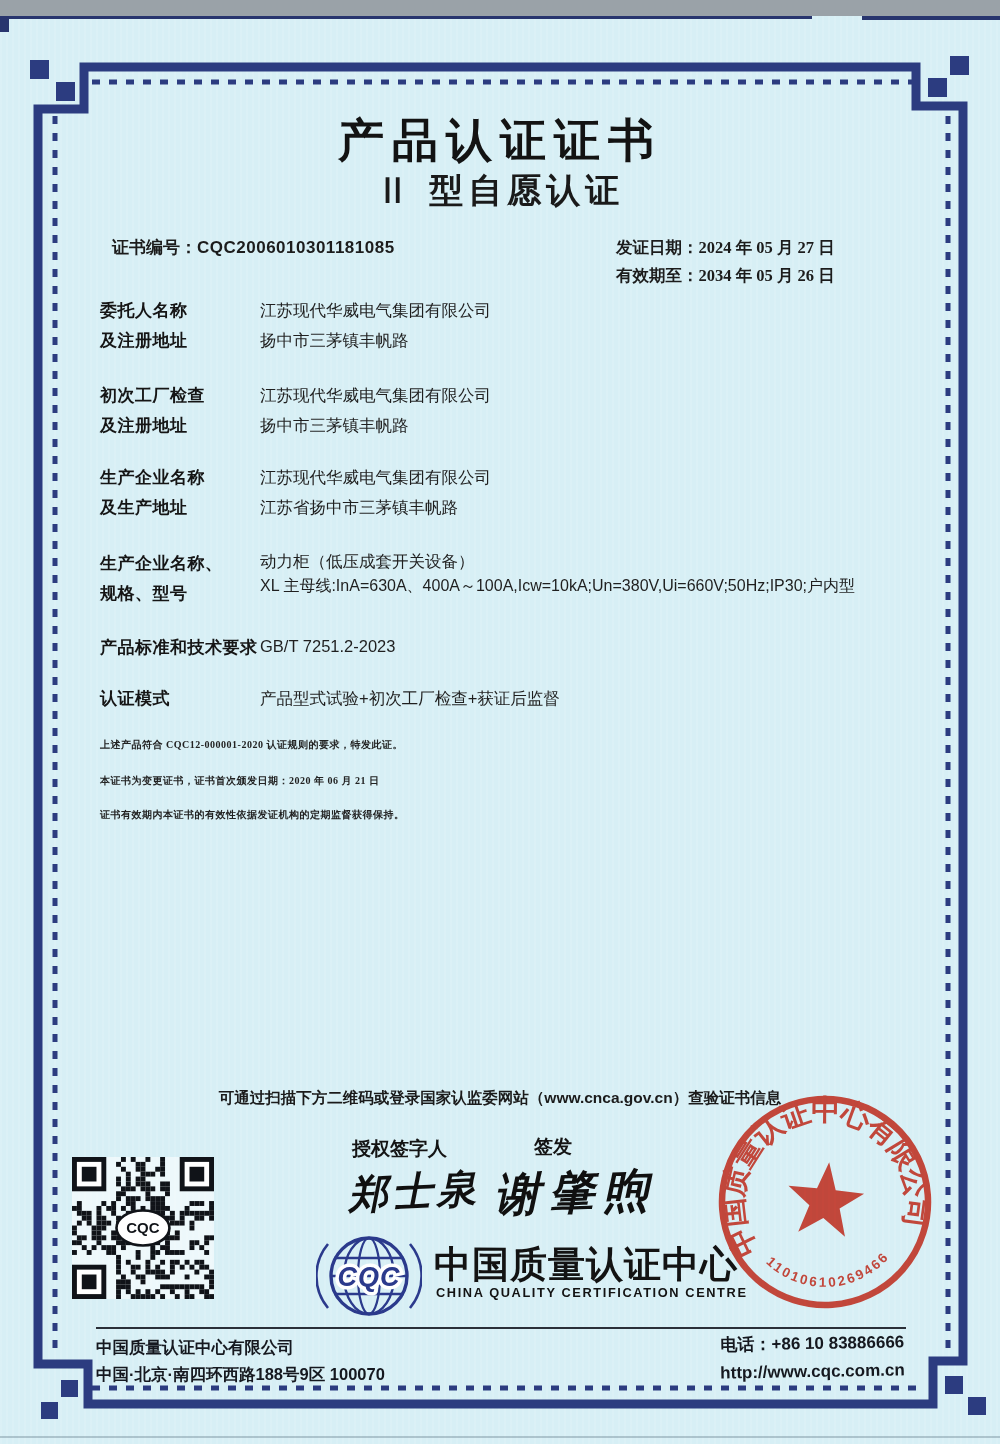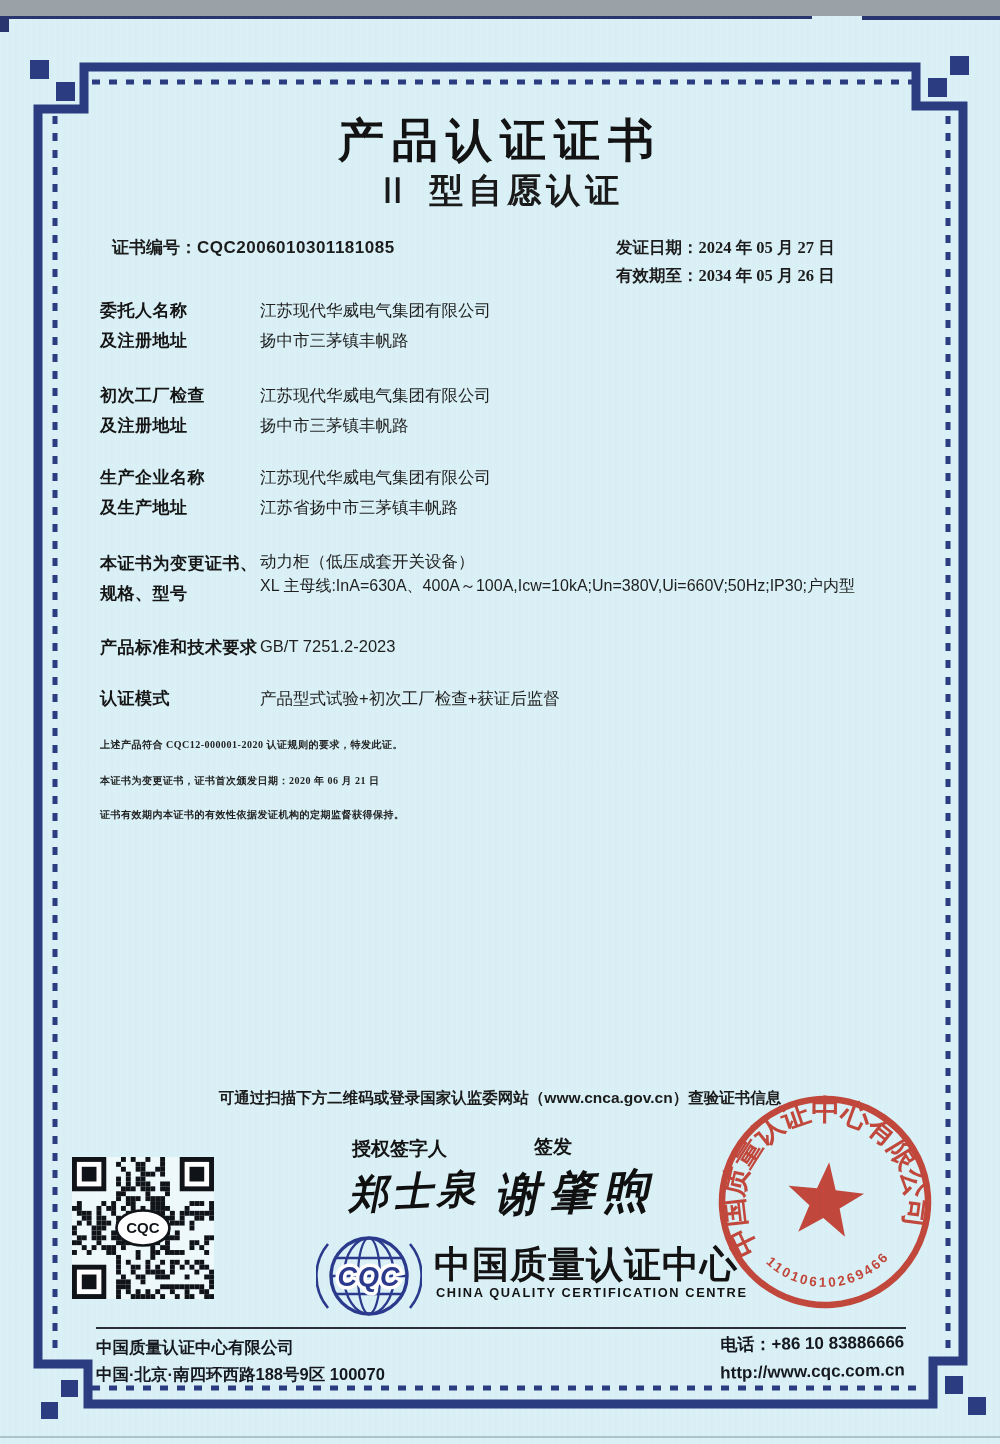--- a/index.html
+++ b/index.html
@@ -91,21 +91,21 @@
   <div class="abs lbl" style="left:100px;top:368px;">初次工厂检查</div>
   <div class="abs val" style="left:260px;top:369px;">江苏现代华威电气集团有限公司</div>
   <div class="abs lbl" style="left:100px;top:398px;">及注册地址</div>
   <div class="abs val" style="left:260px;top:399px;">扬中市三茅镇丰帆路</div>
 
   <div class="abs lbl" style="left:100px;top:450px;">生产企业名称</div>
   <div class="abs val" style="left:260px;top:451px;">江苏现代华威电气集团有限公司</div>
   <div class="abs lbl" style="left:100px;top:480px;">及生产地址</div>
   <div class="abs val" style="left:260px;top:481px;">江苏省扬中市三茅镇丰帆路</div>
 
-  <div class="abs lbl" style="left:100px;top:536px;">本证书为变更证书、</div>
+  <div class="abs lbl" style="left:100px;top:536px;">生产企业名称、</div>
   <div class="abs val" style="left:260px;top:535px;">动力柜（低压成套开关设备）</div>
   <div class="abs lbl" style="left:100px;top:566px;">规格、型号</div>
   <div class="abs val" style="left:260px;top:560px;width:650px;font-size:16px;">XL 主母线:InA=630A、400A～100A,Icw=10kA;Un=380V,Ui=660V;50Hz;IP30;户内型</div>
 
   <div class="abs lbl" style="left:100px;top:620px;">产品标准和技术要求</div>
   <div class="abs val" style="left:260px;top:621px;">GB/T 7251.2-2023</div>
 
   <div class="abs lbl" style="left:100px;top:671px;">认证模式</div>
   <div class="abs val" style="left:260px;top:672px;">产品型式试验+初次工厂检查+获证后监督</div>
 

